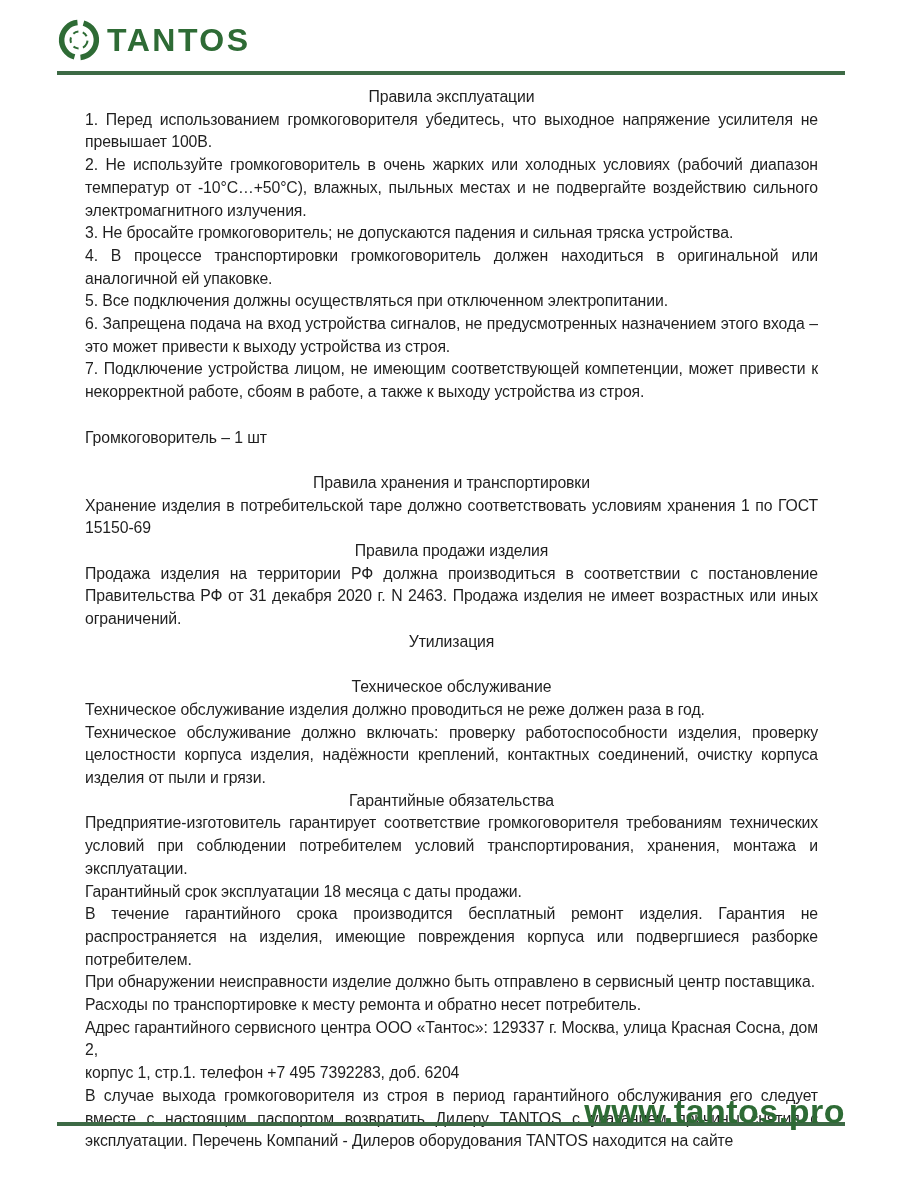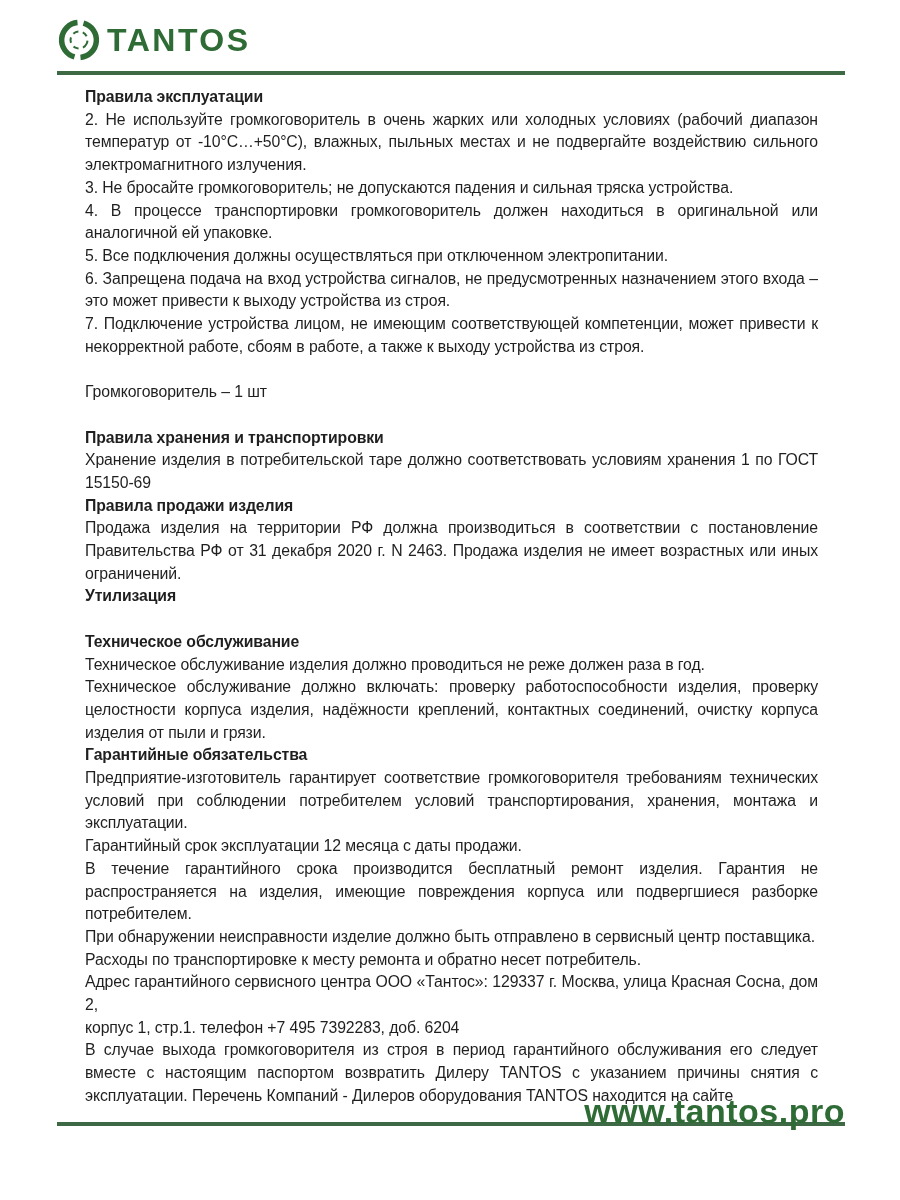--- a/index.html
+++ b/index.html
@@ -30,21 +30,21 @@
   .rule-bottom { top: 1122px; }
 
   
   .content {
     position: absolute; left: 85px; top: 86px; width: 733px;
     font-size: 15.8px; line-height: 22.7px;
     letter-spacing: -0.1px;
     text-align: justify;
   }
   .content p { margin: 0; padding: 0; }
-  .heading { font-weight: 700; white-space: pre; text-align: left; }
+  .heading { font-weight: 400; white-space: pre; text-align: center; }
   .spacer { height: 22.7px; }
 
   
   .footer-url {
     position: absolute; right: 55px; top: 1092px;
     font-size: 34px; font-weight: 700;
     color: var(--brand-green, #2e6b35);
     letter-spacing: 0.5px;
   }
 </style>
@@ -59,41 +59,42 @@
       <path d="M 17.5 38.9 A 17.5 17.5 0 0 1 20.5 4.6" fill="none" stroke="#2e6b35" stroke-width="5.5" stroke-linecap="butt"></path>
       <circle cx="22" cy="22" r="8.5" fill="none" stroke="#2e6b35" stroke-width="2" stroke-dasharray="5.5 4.5" transform="rotate(25 22 22)"></circle>
     </svg>
     <span class="logo-text">TANTOS</span>
   </div>
 
   <div class="rule rule-top"></div>
 
   <div class="content">
       <p class="heading">Правила эксплуатации</p>
+      <p class="para">1. Перед использованием громкоговорителя убедитесь, что выходное напряжение усилителя не превышает 100В.</p>
       <p class="para">2. Не используйте громкоговоритель в очень жарких или холодных условиях (рабочий диапазон температур от -10°C…+50°C), влажных, пыльных местах и не подвергайте воздействию сильного электромагнитного излучения.</p>
       <p class="para">3. Не бросайте громкоговоритель; не допускаются падения и сильная тряска устройства.</p>
       <p class="para">4. В процессе транспортировки громкоговоритель должен находиться в оригинальной или аналогичной ей упаковке.</p>
       <p class="para">5. Все подключения должны осуществляться при отключенном электропитании.</p>
       <p class="para">6. Запрещена подача на вход устройства сигналов, не предусмотренных назначением этого входа – это может привести к выходу устройства из строя.</p>
       <p class="para">7. Подключение устройства лицом, не имеющим соответствующей компетенции, может привести к некорректной работе, сбоям в работе, а также к выходу устройства из строя.</p>
       <div class="spacer"></div>
       <p class="para">Громкоговоритель – 1 шт</p>
       <div class="spacer"></div>
       <p class="heading">Правила хранения и транспортировки</p>
       <p class="para">Хранение изделия в потребительской таре должно соответствовать условиям хранения 1 по ГОСТ 15150-69</p>
       <p class="heading">Правила продажи изделия</p>
       <p class="para">Продажа изделия на территории РФ должна производиться в соответствии с постановление Правительства РФ от 31 декабря 2020 г. N 2463. Продажа изделия не имеет возрастных или иных ограничений.</p>
       <p class="heading">Утилизация</p>
       <div class="spacer"></div>
       <p class="heading">Техническое обслуживание</p>
       <p class="para">Техническое обслуживание изделия должно проводиться не реже должен раза в год.</p>
       <p class="para">Техническое обслуживание должно включать: проверку работоспособности изделия, проверку целостности корпуса изделия, надёжности креплений, контактных соединений, очистку корпуса изделия от пыли и грязи.</p>
       <p class="heading">Гарантийные обязательства</p>
       <p class="para">Предприятие-изготовитель гарантирует соответствие громкоговорителя требованиям технических условий при соблюдении потребителем условий транспортирования, хранения, монтажа и эксплуатации.</p>
-      <p class="para">Гарантийный срок эксплуатации 12 месяца с даты продажи.</p>
+      <p class="para">Гарантийный срок эксплуатации 18 месяца с даты продажи.</p>
       <p class="para">В течение гарантийного срока производится бесплатный ремонт изделия. Гарантия не распространяется на изделия, имеющие повреждения корпуса или подвергшиеся разборке потребителем.</p>
       <p class="para">При обнаружении неисправности изделие должно быть отправлено в сервисный центр поставщика.</p>
       <p class="para">Расходы по транспортировке к месту ремонта и обратно несет потребитель.</p>
       <p class="para">Адрес гарантийного сервисного центра ООО «Тантос»: 129337 г. Москва, улица Красная Сосна, дом 2,</p>
       <p class="para">корпус 1, стр.1. телефон +7 495 7392283, доб. 6204</p>
       <p class="para">В случае выхода громкоговорителя из строя в период гарантийного обслуживания его следует вместе с настоящим паспортом возвратить Дилеру TANTOS с указанием причины снятия с эксплуатации. Перечень Компаний - Дилеров оборудования TANTOS находится на сайте</p>
     </div>
 
   <div class="rule rule-bottom"></div>
 

